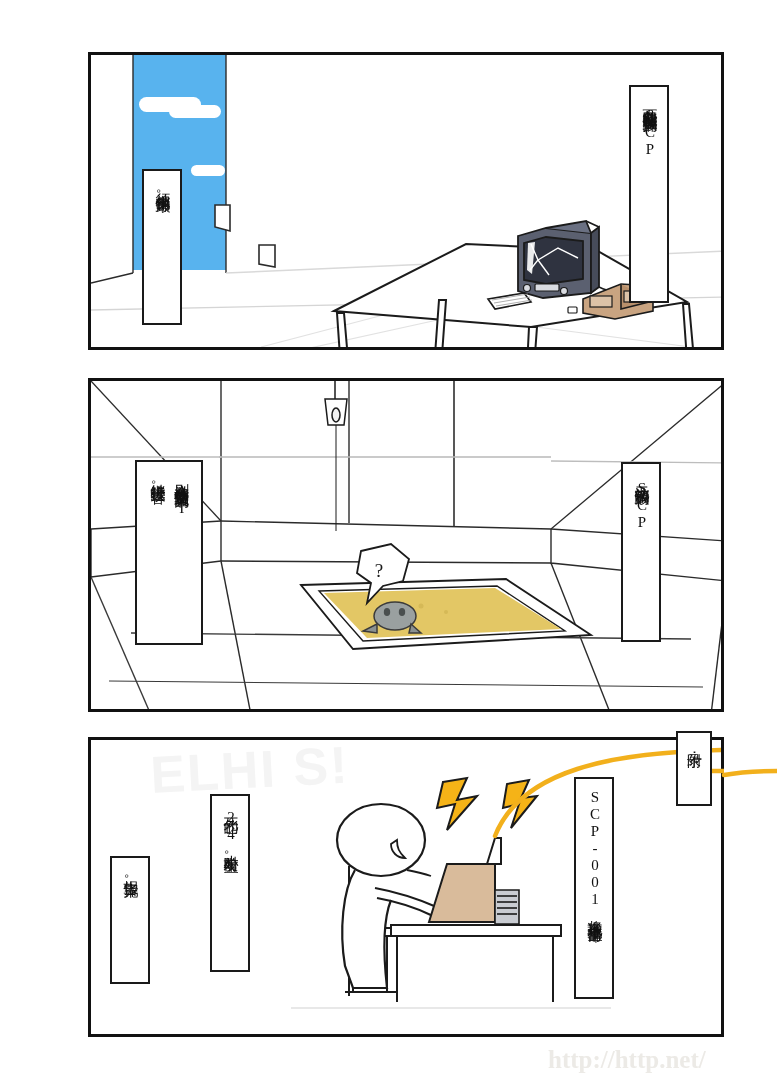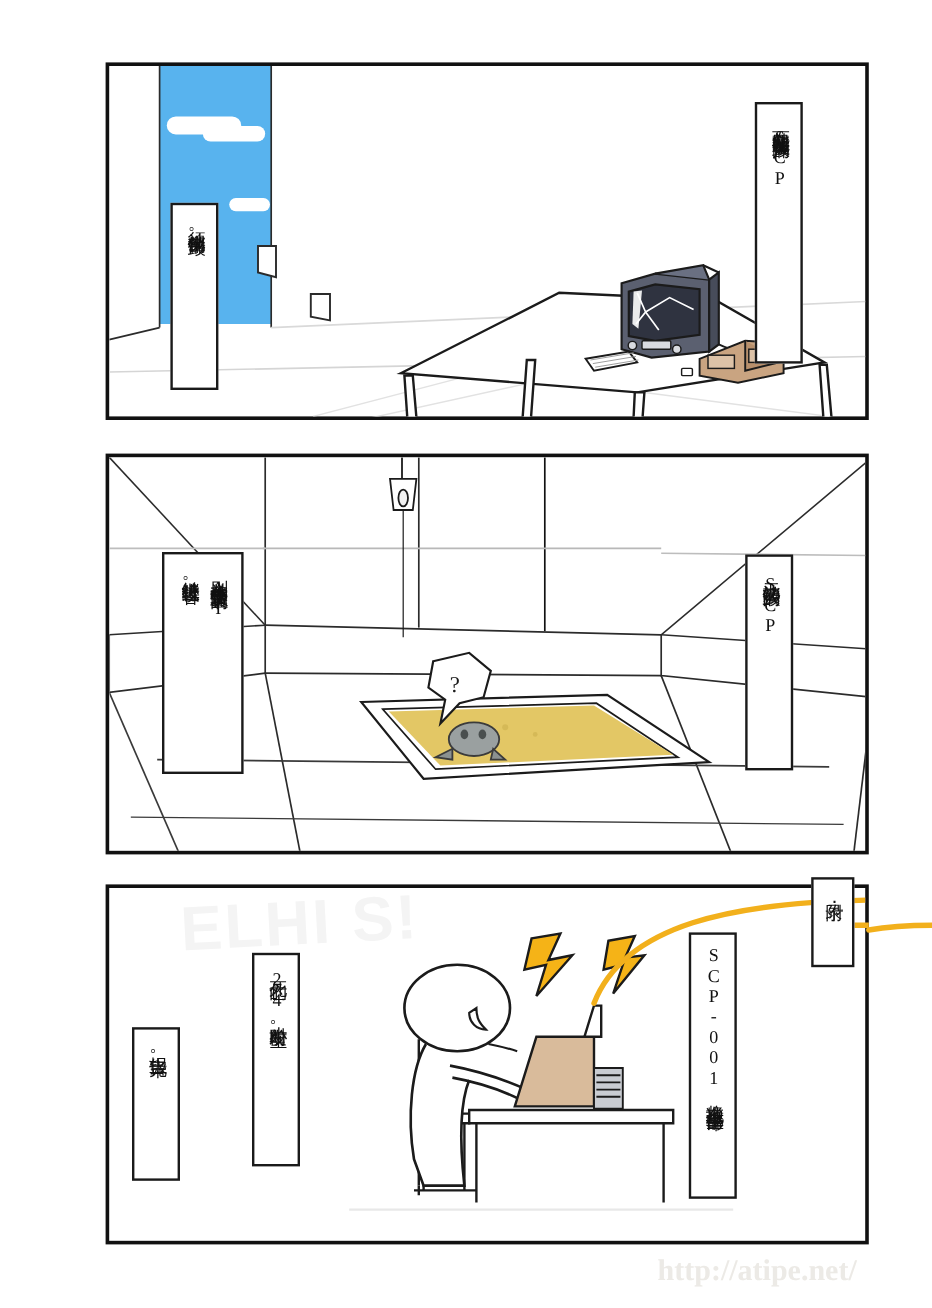--- a/index.html
+++ b/index.html
@@ -403,15 +403,15 @@
 
   <svg width="777" height="1090" viewBox="0 0 777 1090" style="position:absolute;left:0;top:0;z-index:55;pointer-events:none;">
     <path d="M724,775 C740,772 760,771 777,771" stroke="#f2b01c" stroke-width="4.5" fill="none" stroke-linecap="round"></path>
     <path d="M712,771 L724,771" stroke="#f2b01c" stroke-width="4.5" fill="none"></path>
   </svg>
 
   <div id="appendix-box">
     <span class="vtext">附录：</span>
   </div>
 
-  <div id="site-watermark">http://atipe.net/</div>
+  <div id="site-watermark">http://http.net/</div>
 
 </div>
 
 </body></html>

